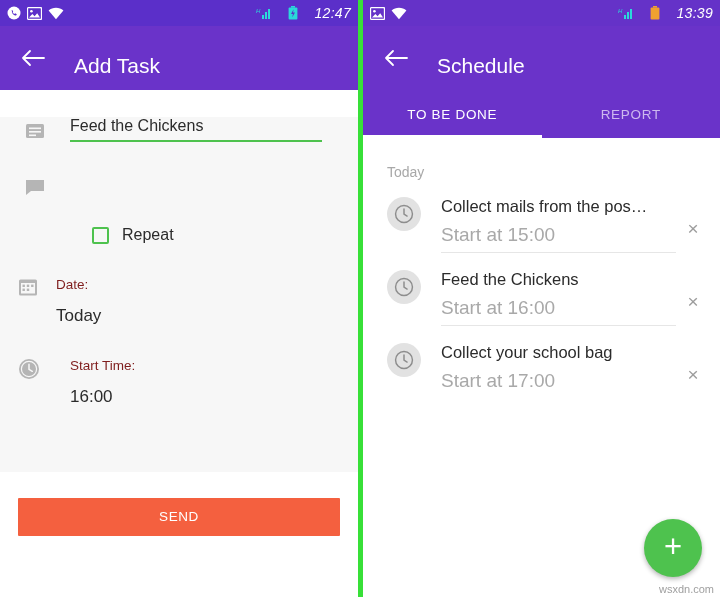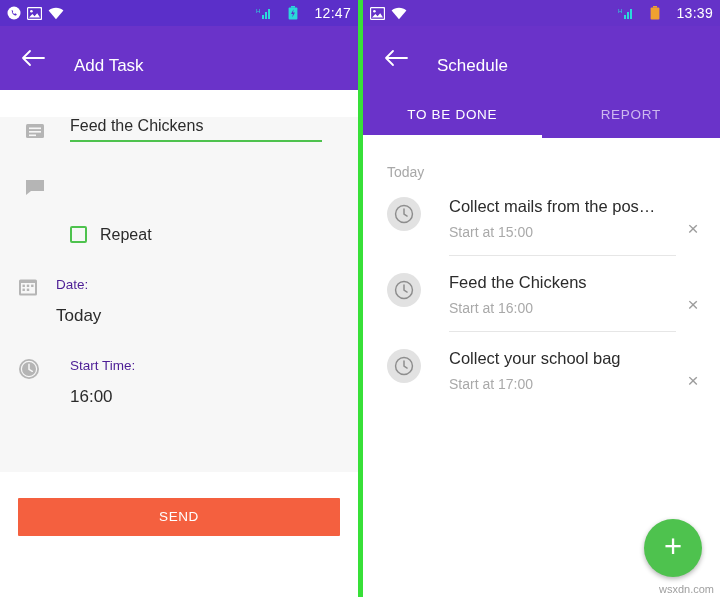--- a/index.html
+++ b/index.html
@@ -46,20 +46,21 @@
   .sb-left {
     display: flex;
     align-items: center;
     gap: 6px;
   }
   .sb-spacer { flex: 1 1 auto; }
   .sb-right {
     display: flex;
     align-items: center;
     gap: 16px;
+    font-style: italic;
   }
   .sb-time {
     font-size: 14px;
     color: #ffffff;
     letter-spacing: 0.3px;
     font-family: "Liberation Sans", sans-serif;
   }
   .ico { display: inline-block; line-height: 0; }
 
   
@@ -74,21 +75,21 @@
   .appbar .back {
     width: 34px;
     height: 34px;
     display: flex;
     align-items: center;
     justify-content: center;
     cursor: pointer;
   }
   .appbar .title {
     color: #ffffff;
-    font-size: 17px;
+    font-size: 21px;
     margin-left: 24px;
     font-weight: normal;
     margin-top: 16px;
   }
 
   
   .form {
     background: #f7f7f7;
     height: 444px;
     box-sizing: border-box;
@@ -119,23 +120,23 @@
     color: #2b2b2b;
     white-space: nowrap;
     overflow: hidden;
   }
   .row-title { margin-top: 27px; }
   .row-desc { margin-top: 31px; }
   .row-desc .field .value { color: #3a3a3a; }
 
   .repeat-row {
     display: flex;
-    align-items: flex-start;
+    align-items: center;
     margin-top: 29px;
-    padding-left: 70px;
+    padding-left: 92px;
   }
   .checkbox {
     width: 17px;
     height: 17px;
     border: 2px solid #4ec24e;
     box-sizing: border-box;
     border-radius: 2px;
     background: #f7f7f7;
   }
   .repeat-label {
@@ -146,21 +147,21 @@
 
   .kv-row {
     display: flex;
     align-items: flex-start;
     margin-top: 30px;
     padding: 0 18px;
   }
   .kv-body { margin-left: 18px; }
   .kv-label {
     font-size: 13.5px;
-    color: #4c1d95;
+    color: #7f1d1d;
   }
   .kv-value {
     font-size: 17px;
     color: #2b2b2b;
     margin-top: 14px;
   }
   .kv-row.date { margin-top: 33px; }
   .kv-row.time { margin-top: 32px; gap: 12px; }
 
   .send-wrap {
@@ -233,36 +234,36 @@
   .clock-badge {
     width: 34px; height: 34px;
     flex: 0 0 34px;
     border-radius: 50%;
     background: #e2e2e2;
     display: flex;
     align-items: center;
     justify-content: center;
   }
   .task-body {
-    margin-left: 28px;
+    margin-left: 20px;
     flex: 1 1 auto;
     padding-right: 12px;
-    padding-bottom: 15px;
+    padding-bottom: 6px;
     border-bottom: 1px solid #e6e6e6;
     min-width: 0;
   }
   .task.last .task-body { border-bottom: none; }
   .task-title {
     font-size: 16.5px;
     color: #2b2b2b;
     white-space: nowrap;
     overflow: hidden;
   }
   .task-sub {
-    font-size: 14px;
+    font-size: 19px;
     color: #a9a9a9;
     margin-top: 8px;
   }
   .task-close {
     width: 34px;
     flex: 0 0 34px;
     display: flex;
     justify-content: center;
     padding-top: 22px;
     margin-right: 10px;

